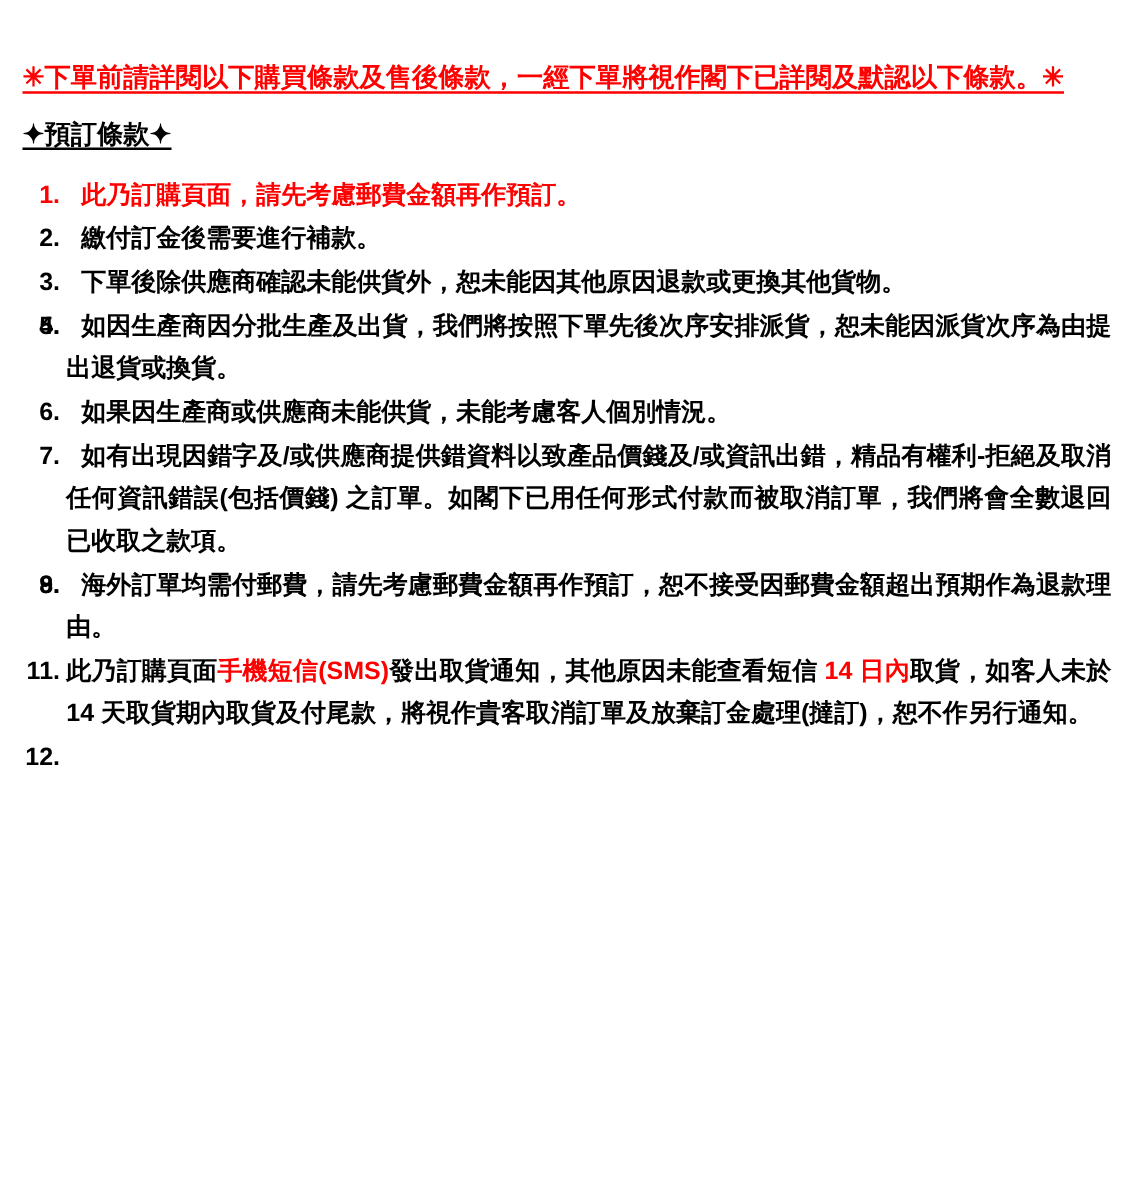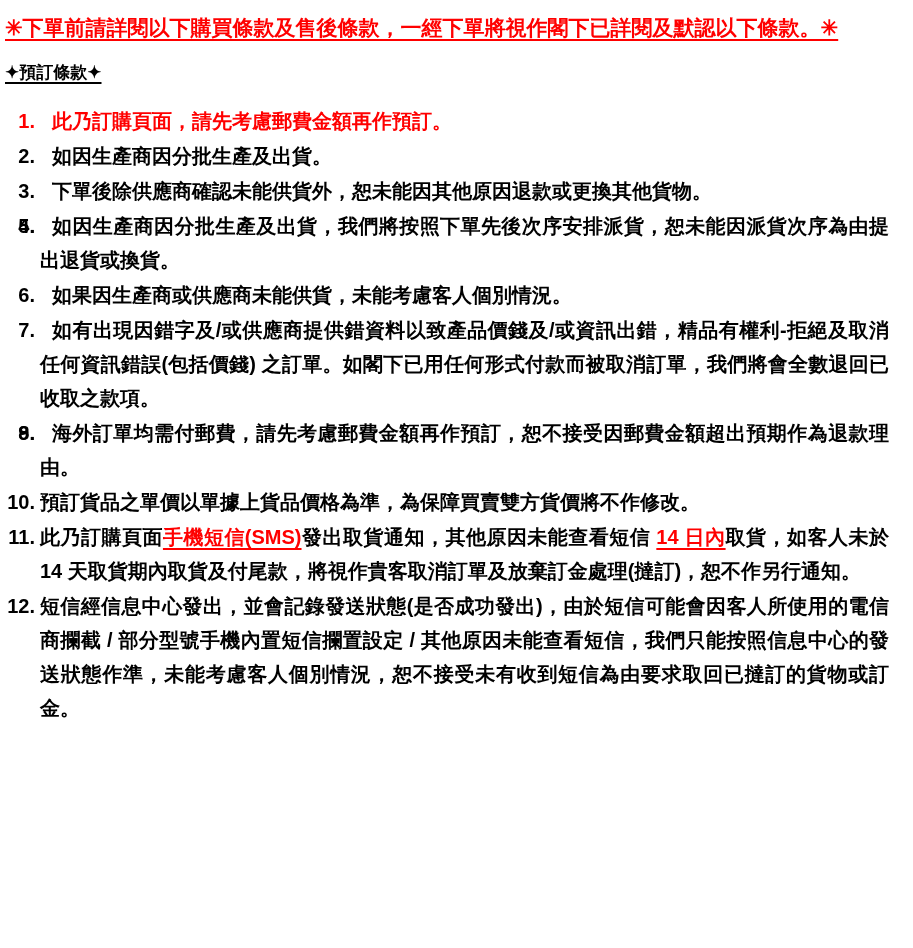--- a/index.html
+++ b/index.html
@@ -7,32 +7,32 @@
     --link:#0000EE;
     --ink:#000000;
   }
   *{box-sizing:border-box;}
   html,body{margin:0;padding:0;}
   body{
     width:913px;height:948px;overflow:hidden;background:#ffffff;
     font-family:"Liberation Sans",sans-serif;
     font-weight:700;color:var(--ink);
   }
-  .page{padding:13px 24px 0 5px;}
+  .page{padding:13px 24px 0 18px;margin-top:35px;}
   .notice-banner{
     color:var(--red);
     font-size:21px;line-height:30px;
     text-decoration:underline;
     text-decoration-thickness:2px;
     text-underline-offset:4px;
     margin:0 0 15px 0;
   }
   .section-title{
     display:inline-block;
-    font-size:17px;line-height:30px;
+    font-size:21px;line-height:30px;
     text-decoration:underline;
     text-decoration-thickness:2px;
     text-underline-offset:4px;
     margin:0;
   }
   ol.terms{
     list-style:none;margin:16px 0 0 0;padding:0;
   }
   ol.terms li{
     position:relative;
@@ -42,21 +42,20 @@
     margin-bottom:1px;
   }
   ol.terms li.single{text-indent:12px;}
   ol.terms li .num{
     position:absolute;left:0;top:0;width:30px;
     text-align:right;text-indent:0;
   }
   ol.terms li.red-item{color:var(--red);}
   .seg-red-underline{
     color:var(--red);
-    text-decoration:underline;
     text-decoration-thickness:2px;
     text-underline-offset:4px;
   }
   a.seg-link{
     color:var(--link);
     text-decoration:underline;
     text-decoration-thickness:2px;
     text-underline-offset:4px;
     cursor:pointer;
   }
@@ -64,25 +63,24 @@
 </head>
 <body>
 
 <div class="page">
   <p class="notice-banner">
     <span>✳下單前請詳閱以下購買條款及售後條款，一經下單將視作閣下已詳閱及默認以下條款。✳</span>
   </p>
   <h2 class="section-title">✦預訂條款✦</h2>
   <ol class="terms">
       <li class="single red-item"><span class="num">1.</span><span><span>此乃訂購頁面，請先考慮郵費金額再作預訂。</span></span></li>
-      <li class="single"><span class="num">2.</span><span><span>如因生產商因分批生產及出貨。</span></span></li>
+      <li class="single"><span class="num">2.</span><span><span>繳付訂金後需要進行補款。</span></span></li>
       <li class="single"><span class="num">3.</span><span><span>下單後除供應商確認未能供貨外，恕未能因其他原因退款或更換其他貨物。</span></span></li>
       <li class="single"><span class="num">4.</span></li>
       <li class="single"><span class="num">5.</span><span><span>如因生產商因分批生產及出貨，我們將按照下單先後次序安排派貨，恕未能因派貨次序為由提出退貨或換貨。</span></span></li>
       <li class="single"><span class="num">6.</span><span><span>如果因生產商或供應商未能供貨，未能考慮客人個別情況。</span></span></li>
       <li class="single"><span class="num">7.</span><span><span>如有出現因錯字及/或供應商提供錯資料以致產品價錢及/或資訊出錯，精品有權利-拒絕及取消任何資訊錯誤(包括價錢) 之訂單。如閣下已用任何形式付款而被取消訂單，我們將會全數退回已收取之款項。</span></span></li>
       <li class="single"><span class="num">8.</span></li>
       <li class="single"><span class="num">9.</span><span><span>海外訂單均需付郵費，請先考慮郵費金額再作預訂，恕不接受因郵費金額超出預期作為退款理由。</span></span></li>
-      <li class="double"><span class="num">10.</span><span><span>預訂貨品之單價以單據上貨品價格為準，為保障買賣雙方貨價將不作修改。</span></span></li>
       <li class="double"><span class="num">11.</span><span><span>此乃訂購頁面</span><span class="seg-red-underline">手機短信(SMS)</span><span>發出取貨通知，其他原因未能查看短信 </span><span class="seg-red-underline">14 日內</span><span>取貨，如客人未於 14 天取貨期內取貨及付尾款，將視作貴客取消訂單及放棄訂金處理(撻訂)，恕不作另行通知。</span></span></li>
-      <li class="double"><span class="num">12.</span><span><span>短信經信息中心發出，並會記錄發送狀態(是否成功發出)，由於短信可能會因客人所使用的電信商攔截 / 部分型號手機內置短信攔置設定 / 其他原因未能查看短信，我們只能按照信息中心的發送狀態作準，未能考慮客人個別情況，恕不接受未有收到短信為由要求取回已撻訂的貨物或訂金。</span></span></li>
+      <li class="double"><span class="num">12.</span></li>
     </ol>
 </div>
 
 </body></html>

